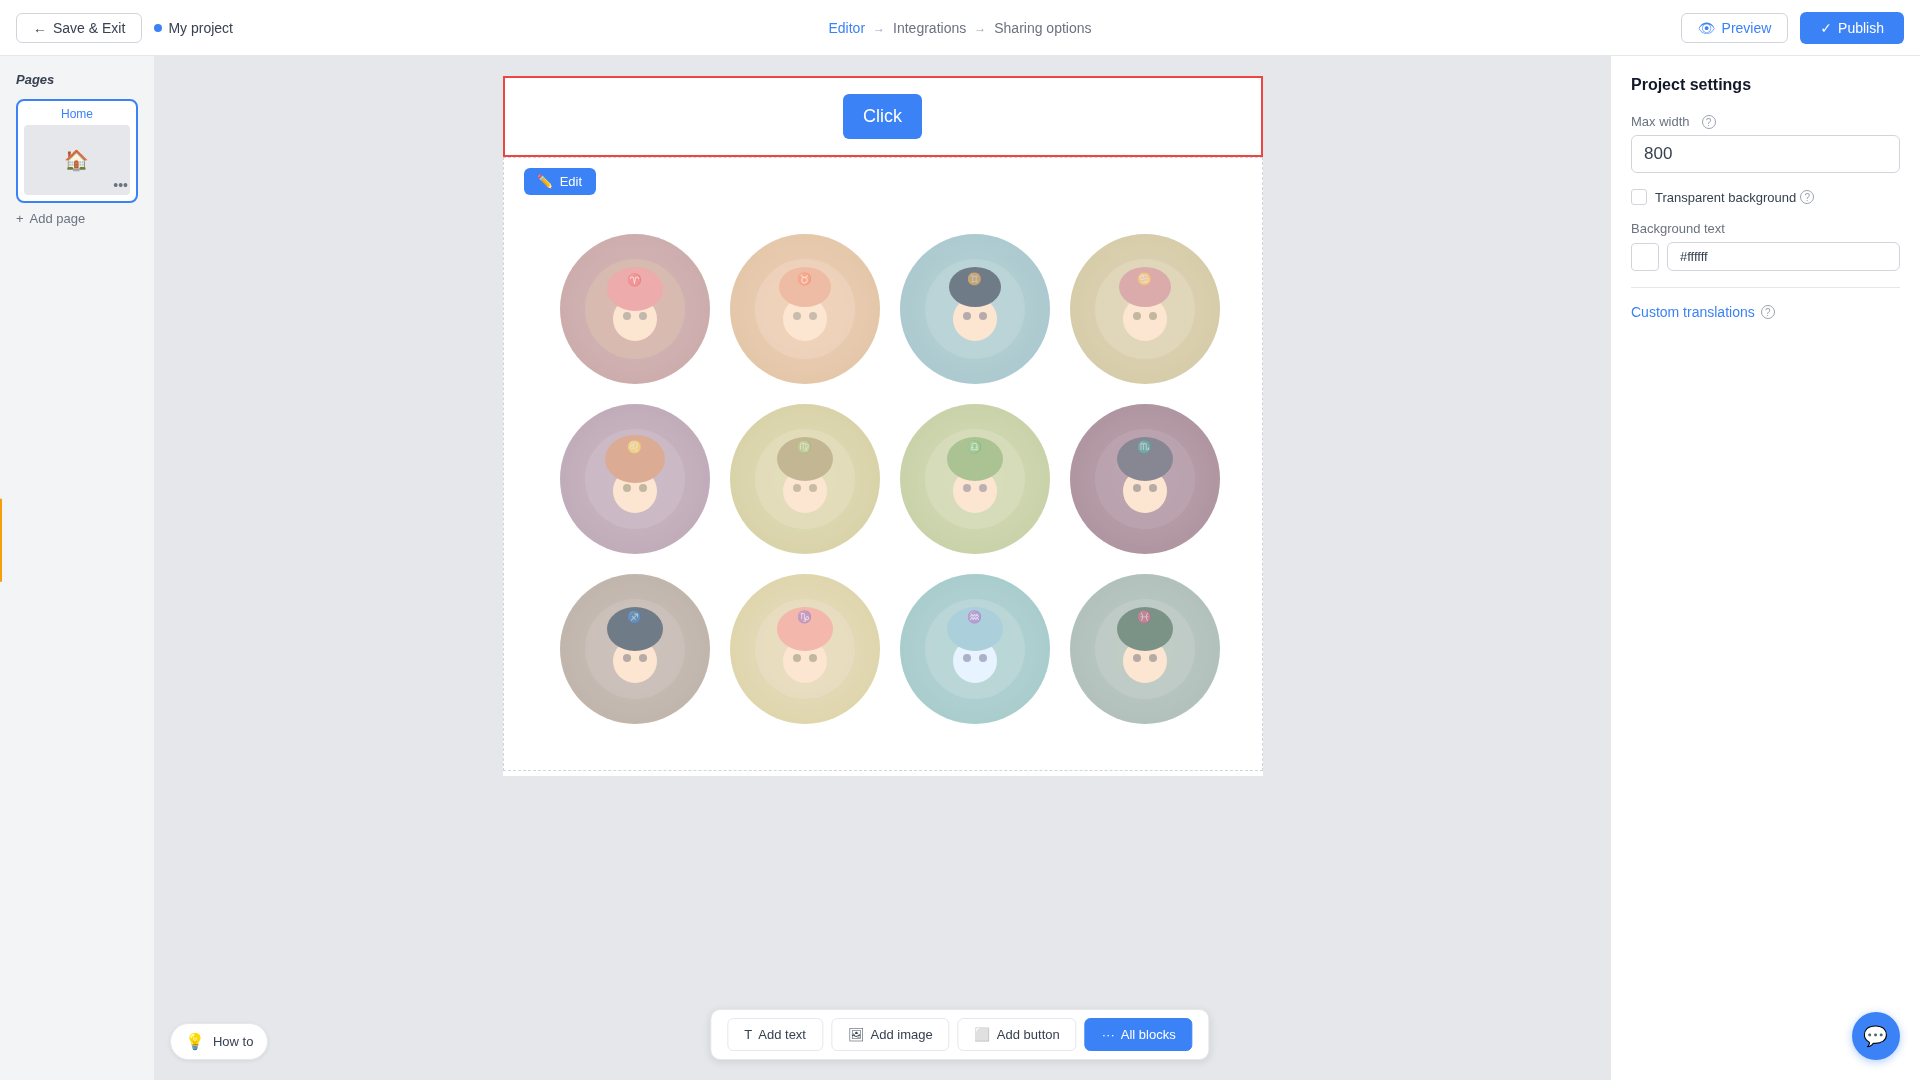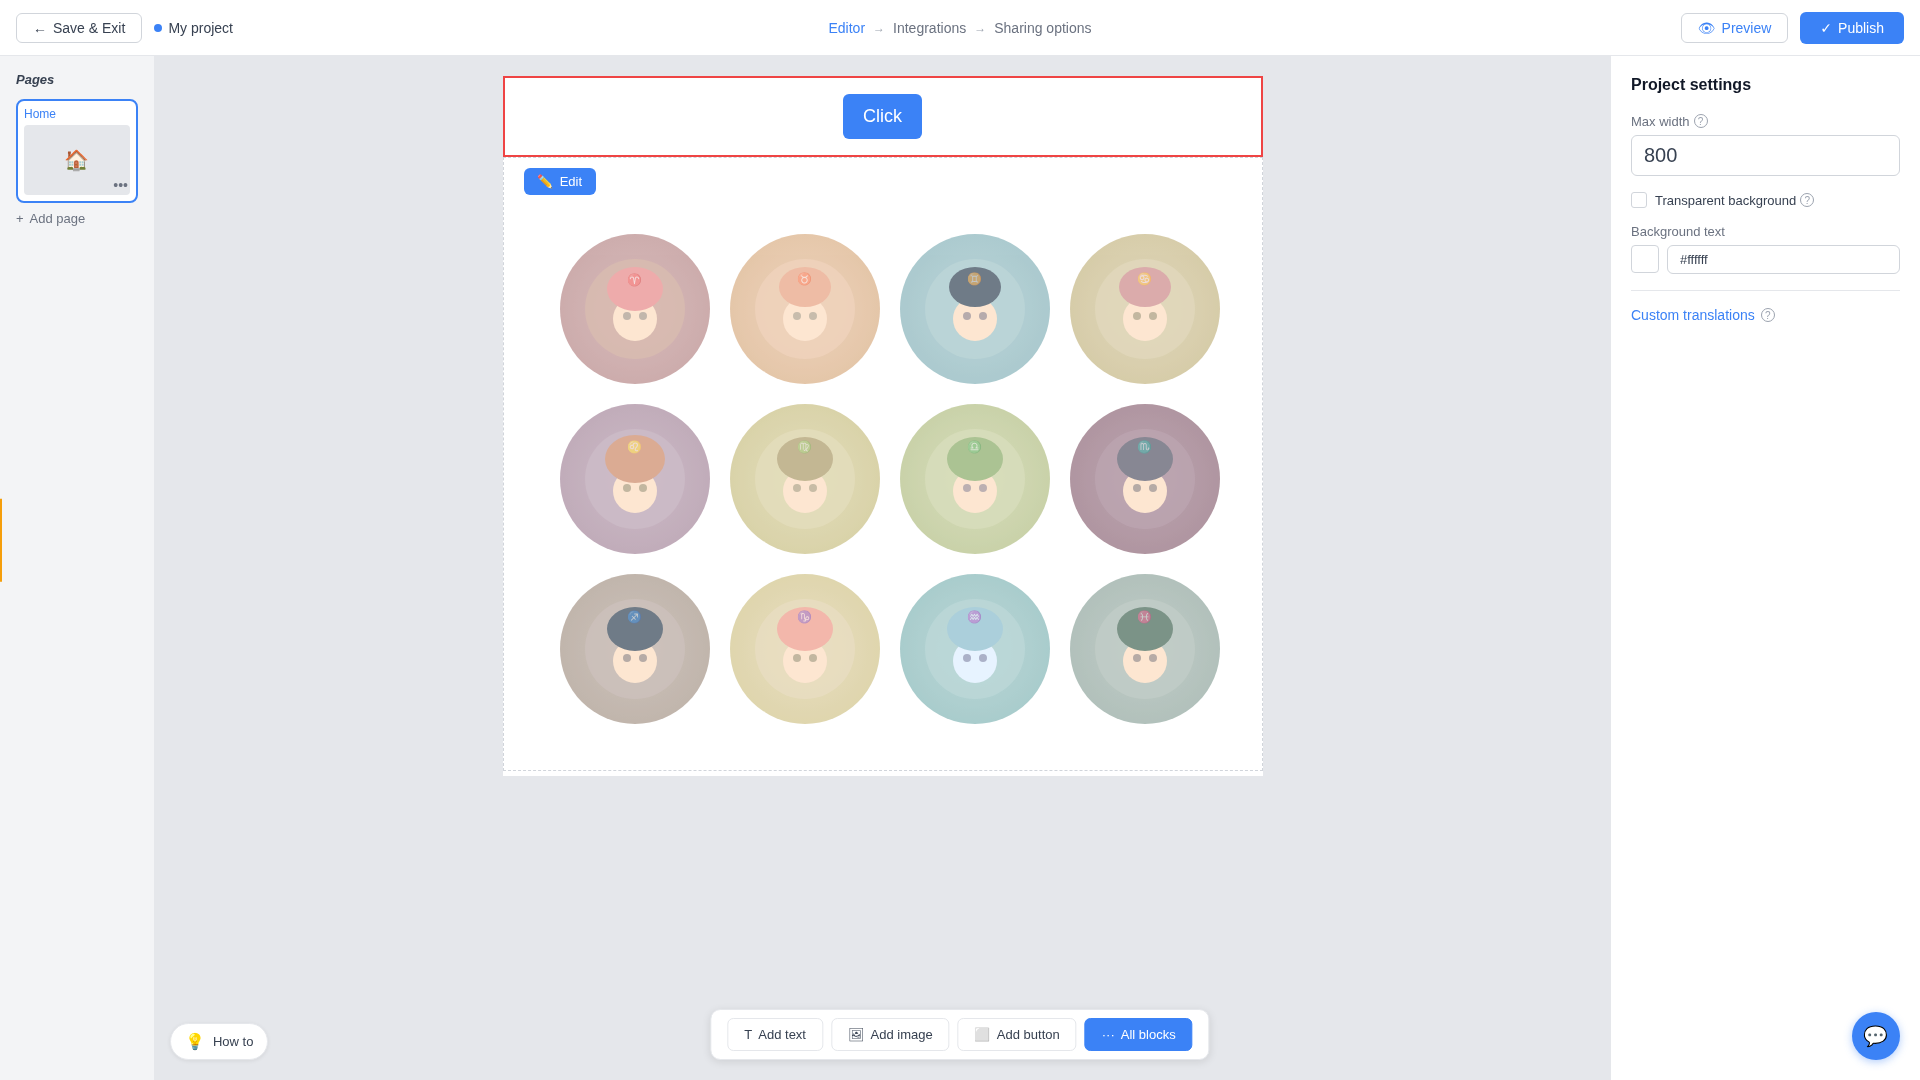--- a/index.html
+++ b/index.html
@@ -106,20 +106,21 @@
       padding: 6px;
       cursor: pointer;
       margin-bottom: 8px;
       position: relative;
     }
     .page-card-label {
       font-size: 12px;
       color: #3b82f6;
       font-weight: 500;
       margin-bottom: 4px;
+      text-align: center;
     }
     .page-thumb {
       width: 100%;
       height: 70px;
       background: #e5e7eb;
       border-radius: 4px;
       display: flex;
       align-items: center;
       justify-content: center;
     }
@@ -281,40 +282,40 @@
       font-size: 16px;
       font-weight: 600;
       color: #111827;
       margin-bottom: 20px;
     }
     .settings-label {
       font-size: 13px;
       color: #6b7280;
       margin-bottom: 6px;
       display: flex;
-      align-items: flex-start;
-      gap: 4px;
+      align-items: flex-end;
+      gap: 12px;
     }
     .help-icon {
       width: 14px;
       height: 14px;
       border-radius: 50%;
       border: 1px solid #9ca3af;
       display: inline-flex;
       align-items: center;
       justify-content: center;
       font-size: 10px;
       color: #9ca3af;
       cursor: pointer;
     }
     .settings-input {
       border: 1px solid #d1d5db;
       border-radius: 6px;
       padding: 8px 12px;
-      font-size: 20px;
+      font-size: 17px;
       color: #374151;
       width: 100%;
       margin-bottom: 16px;
     }
     .checkbox-row {
       display: flex;
       align-items: center;
       gap: 8px;
       margin-bottom: 16px;
     }
@@ -328,21 +329,21 @@
     }
     .checkbox-label {
       font-size: 13px;
       color: #374151;
       display: flex;
       align-items: center;
       gap: 4px;
     }
     .bg-color-row {
       display: flex;
-      align-items: flex-start;
+      align-items: flex-end;
       gap: 8px;
       margin-bottom: 16px;
     }
     .color-swatch {
       width: 28px;
       height: 28px;
       border: 1px solid #d1d5db;
       border-radius: 4px;
       background: #fff;
       flex-shrink: 0;

